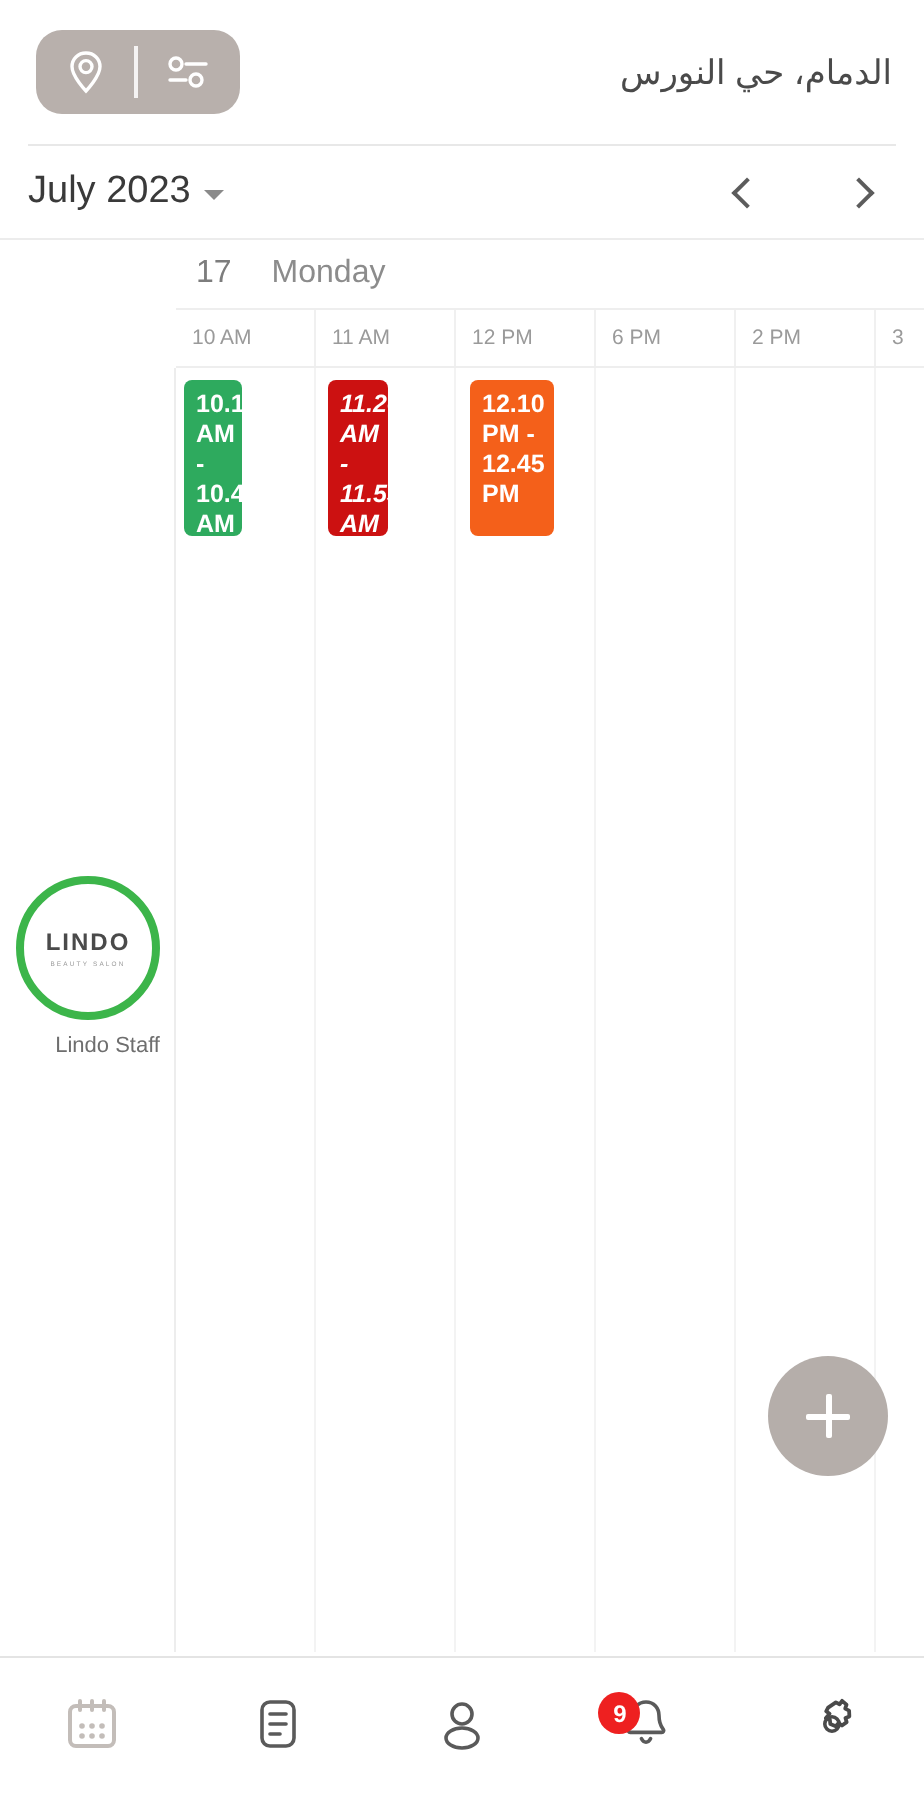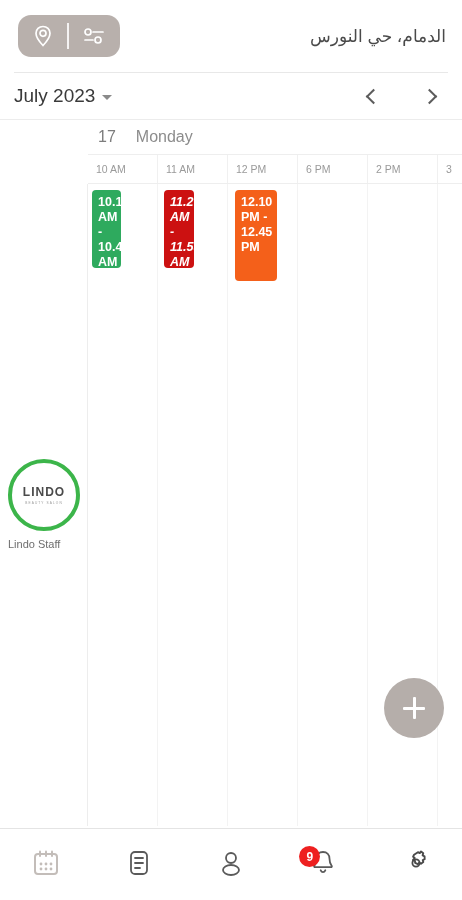--- a/index.html
+++ b/index.html
@@ -141,23 +141,23 @@
     line-height:15px;
     padding:5px 5px 5px 6px;
     font-weight:700;
     overflow:hidden;
   }
 
   
   .staff {
     position:absolute;
     left:8px;
-    top:339px;
+    top:318px;
     width:72px;
-    text-align:left;
+    text-align:right;
   }
   .avatar {
     width:72px; height:72px;
     border-radius:50%;
     border:4px solid #3cb54a;
     display:flex;
     align-items:center;
     justify-content:center;
     flex-direction:column;
     background:#fff;
@@ -297,21 +297,21 @@
       <div class="bcell"></div>
       <div class="bcell"></div>
       <div class="bcell"></div>
       <div class="bcell"></div>
       <div class="bcell"></div>
     </div>
 
   <div id="eventlayer" style="position:absolute;left:88px;top:64px;right:0;bottom:0;">
       <div class="event" style="background: rgb(46, 170, 94); left: 4px; top: 6px; width: 29px; height: 78px;">10.10 AM - 10.45 AM</div>
       <div class="event" style="background: rgb(204, 17, 17); left: 76px; top: 6px; width: 30px; height: 78px; font-style: italic;">11.20 AM - 11.55 AM</div>
-      <div class="event" style="background: rgb(244, 96, 26); left: 147px; top: 6px; width: 42px; height: 91px;">12.10 PM - 12.45 PM</div>
+      <div class="event" style="background: rgb(244, 96, 26); left: 147px; top: 6px; width: 42px; height: 78px;">12.10 PM - 12.45 PM</div>
     </div>
 
   <div class="staff">
     <div class="avatar">
       <div class="logo-main">LINDO</div>
       <div class="logo-sub">BEAUTY SALON</div>
     </div>
     <div class="staff-name">Lindo Staff</div>
   </div>
 

